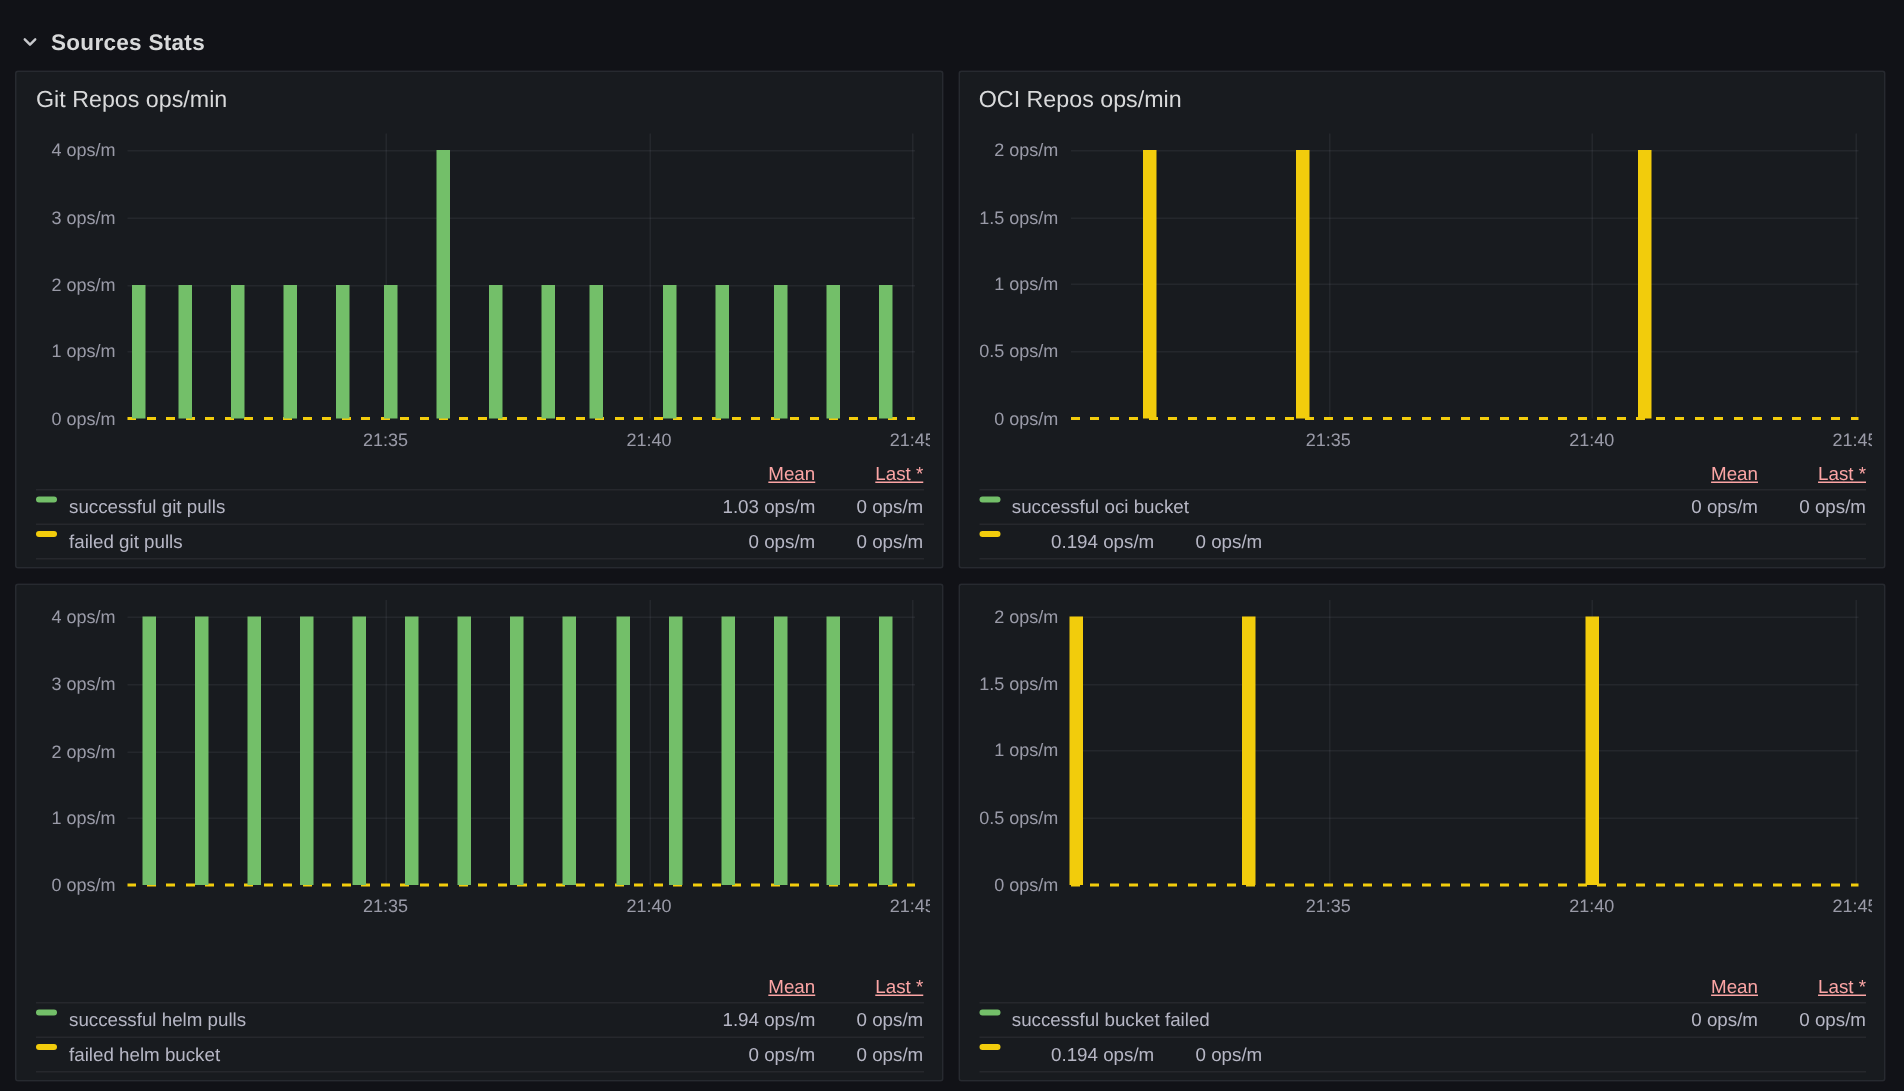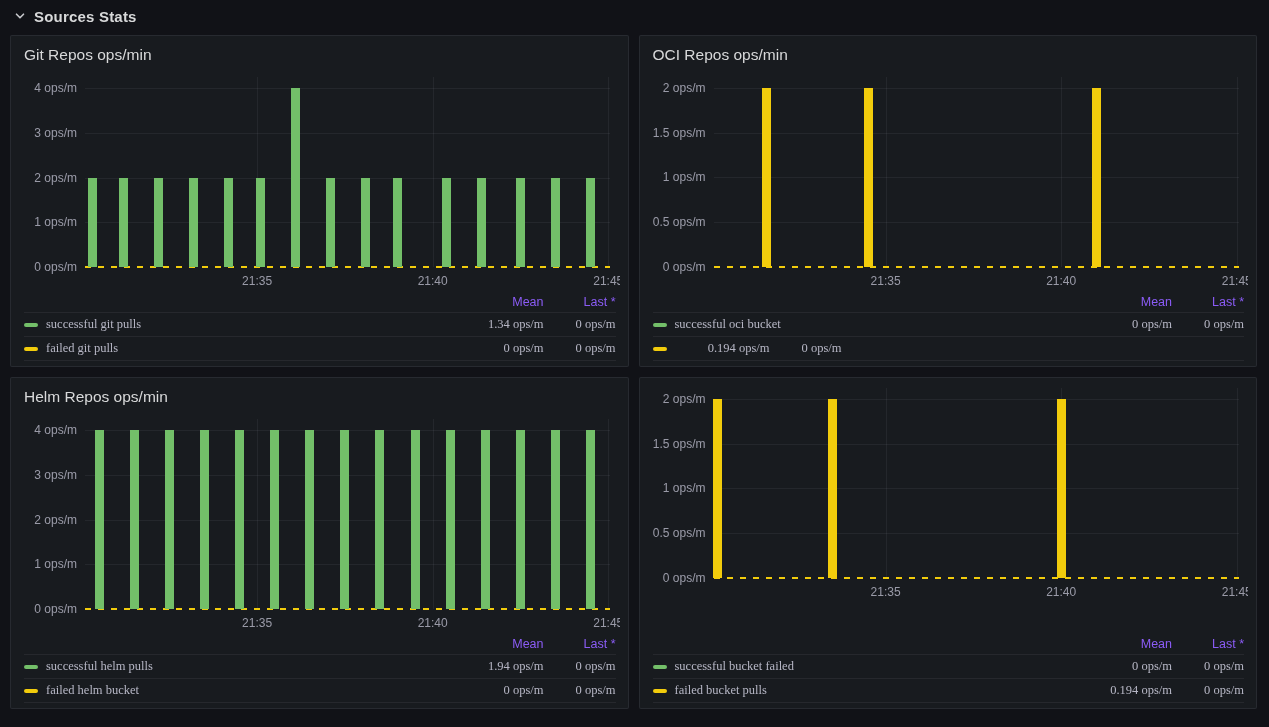--- a/index.html
+++ b/index.html
@@ -4,21 +4,21 @@
 <style>
   html,body{margin:0;padding:0;}
   body{
     width:1269px;height:727px;overflow:hidden;
     background:#111217;color:#ccccdc;
     font-family:"Liberation Sans",sans-serif;
     -webkit-font-smoothing:antialiased;
   }
   .section-header{
     display:flex;align-items:center;gap:8px;
-    padding:4px 16px 4px 14px;height:24px;cursor:pointer;user-select:none;
+    padding:16px 16px 4px 14px;height:24px;cursor:pointer;user-select:none;
   }
   .section-header .chev{display:flex;align-items:center;color:#c7c8cc;}
   .section-title{font-size:15px;font-weight:700;color:#d8d9da;letter-spacing:.2px;}
   .panel-grid{
     display:grid;grid-template-columns:1fr 1fr;gap:10px;
     margin:3px 12px 0 10px;
   }
   .panel{
     height:332px;box-sizing:border-box;
     background:#181b1f;border:1px solid rgba(204,204,220,0.09);border-radius:2px;
@@ -40,29 +40,28 @@
   }
   .xlab{
     position:absolute;width:50px;text-align:center;font-size:12px;line-height:14px;
     color:rgba(204,204,220,0.72);white-space:nowrap;
   }
   .zdash{position:absolute;height:2px;}
   .bar{position:absolute;}
   .legend{margin:2px 12px 5px 13px;font-size:12.5px;}
   .legend-head{
     display:flex;justify-content:flex-end;align-items:center;
-    padding:2px 0 3px 0;color:#8b5cf6;
+    padding:2px 0 3px 0;color:#fca5a5;text-decoration:underline;
   }
   .legend-head .col{cursor:pointer;font-weight:400;}
   .col.mean{width:95px;text-align:right;}
   .col.last{width:72px;text-align:right;}
   .legend-row{
-    display:flex;align-items:center;padding:4px 0;
+    display:flex;padding:4px 0;
     border-top:1px solid rgba(204,204,220,0.08);
-    font-family:Liberation Serif, serif;
   }
   .legend-row:last-child{border-bottom:1px solid rgba(204,204,220,0.08);}
   .swatch{width:14px;height:4px;border-radius:2px;margin-right:8px;flex:none;}
   .legend-row .lbl{flex:1;color:rgba(204,204,220,0.88);cursor:pointer;white-space:nowrap;}
   .legend-row .col{color:rgba(204,204,220,0.88);}
 </style>
 </head>
 <body>
 
 <div class="section-header">
@@ -112,21 +111,21 @@
         <div class="bar" style="left: 567.186px; top: 110.588px; width: 9px; height: 89.4118px; background: rgb(115, 191, 105);"></div>
       </div>
     <div class="legend">
       <div class="legend-head">
         <span class="col mean">Mean</span>
         <span class="col last">Last *</span>
       </div>
       <div class="legend-row">
         <span class="swatch" style="background-color: rgb(115, 191, 105);"></span>
         <span class="lbl">successful git pulls</span>
-        <span class="col mean">1.34 ops/m</span>
+        <span class="col mean">1.03 ops/m</span>
         <span class="col last">0 ops/m</span>
       </div>
       <div class="legend-row">
         <span class="swatch" style="background-color: rgb(242, 204, 12);"></span>
         <span class="lbl">failed git pulls</span>
         <span class="col mean">0 ops/m</span>
         <span class="col last">0 ops/m</span>
       </div>
     </div>
   </div>
@@ -167,21 +166,20 @@
       </div>
       <div class="legend-row">
         <span class="swatch" style="background-color: rgb(242, 204, 12);"></span>
         <span class="col mean">0.194 ops/m</span>
         <span class="col last">0 ops/m</span>
       </div>
     </div>
   </div>
 
   <div class="panel">
-    <div class="panel-title">Helm Repos ops/min</div>
     <div class="chart">
         <div class="glv" style="left: 238.074px; top: 10px; height: 190px;"></div>
         <div class="xlab" style="left: 213.074px; top: 207px;">21:35</div>
         <div class="glv" style="left: 413.659px; top: 10px; height: 190px;"></div>
         <div class="xlab" style="left: 388.659px; top: 207px;">21:40</div>
         <div class="glv" style="left: 589.244px; top: 10px; height: 190px;"></div>
         <div class="xlab" style="left: 564.244px; top: 207px;">21:45</div>
         <div class="ylab" style="left: 0px; top: 193px; width: 58px;">0 ops/m</div>
         <div class="glh" style="left: 66px; top: 155.294px; width: 525px;"></div>
         <div class="ylab" style="left: 0px; top: 148.294px; width: 58px;">1 ops/m</div>
@@ -256,20 +254,19 @@
         <span class="col last">Last *</span>
       </div>
       <div class="legend-row">
         <span class="swatch" style="background-color: rgb(115, 191, 105);"></span>
         <span class="lbl">successful bucket failed</span>
         <span class="col mean">0 ops/m</span>
         <span class="col last">0 ops/m</span>
       </div>
       <div class="legend-row">
         <span class="swatch" style="background-color: rgb(242, 204, 12);"></span>
-        <span class="lbl">failed bucket pulls</span>
         <span class="col mean">0.194 ops/m</span>
         <span class="col last">0 ops/m</span>
       </div>
     </div>
   </div>
 
 </div>
 
 </body></html>

